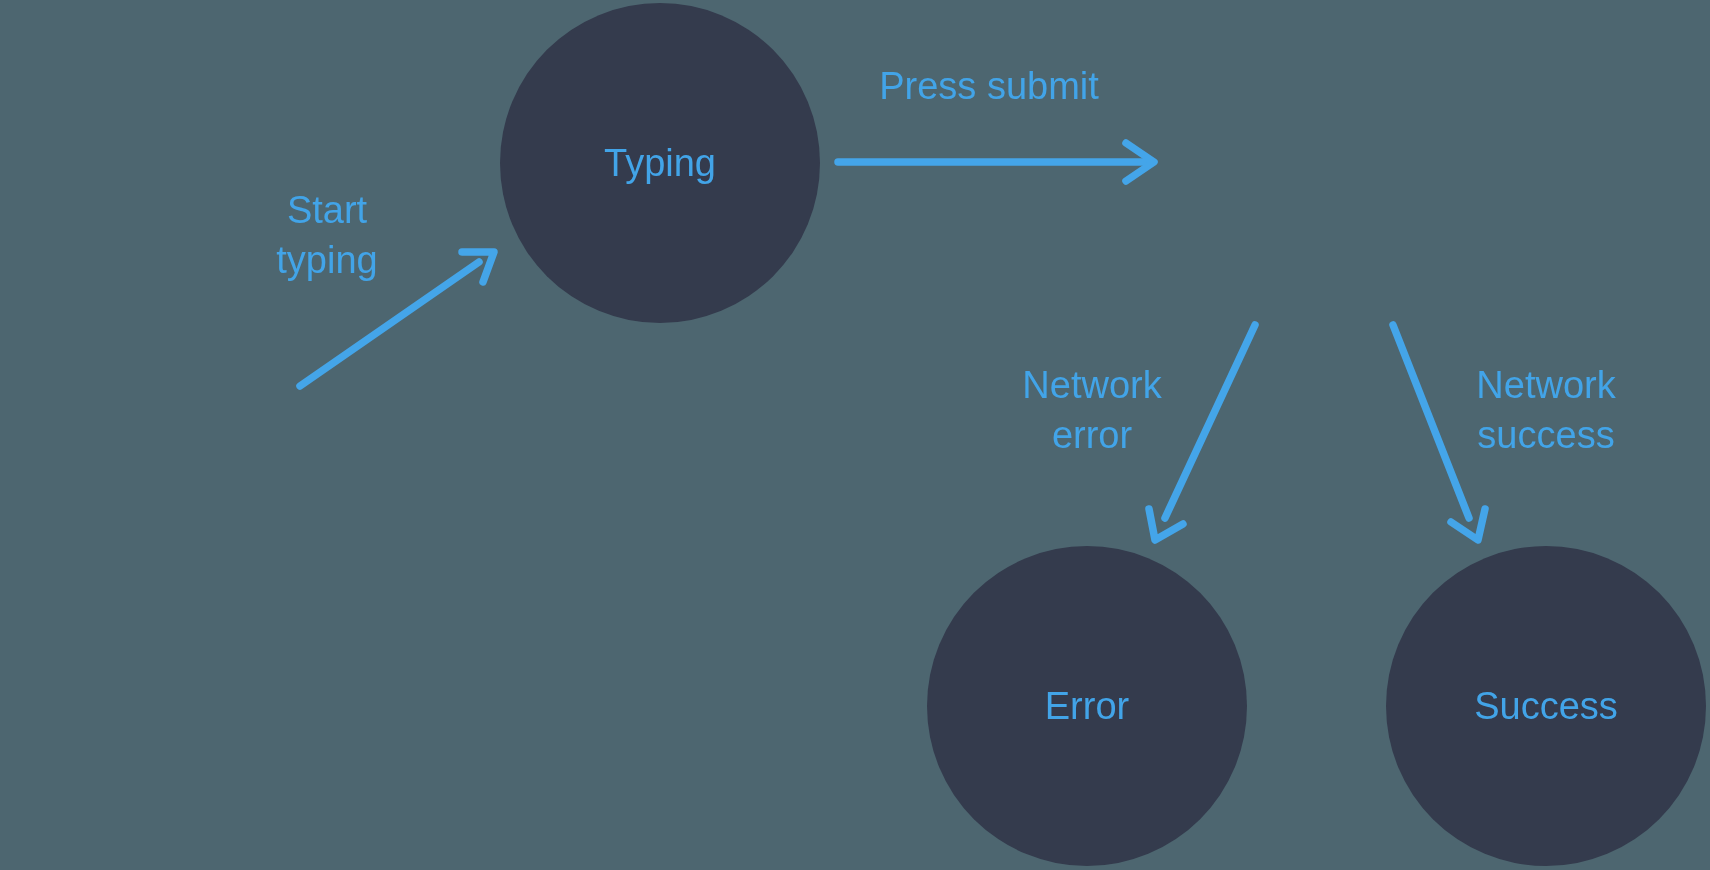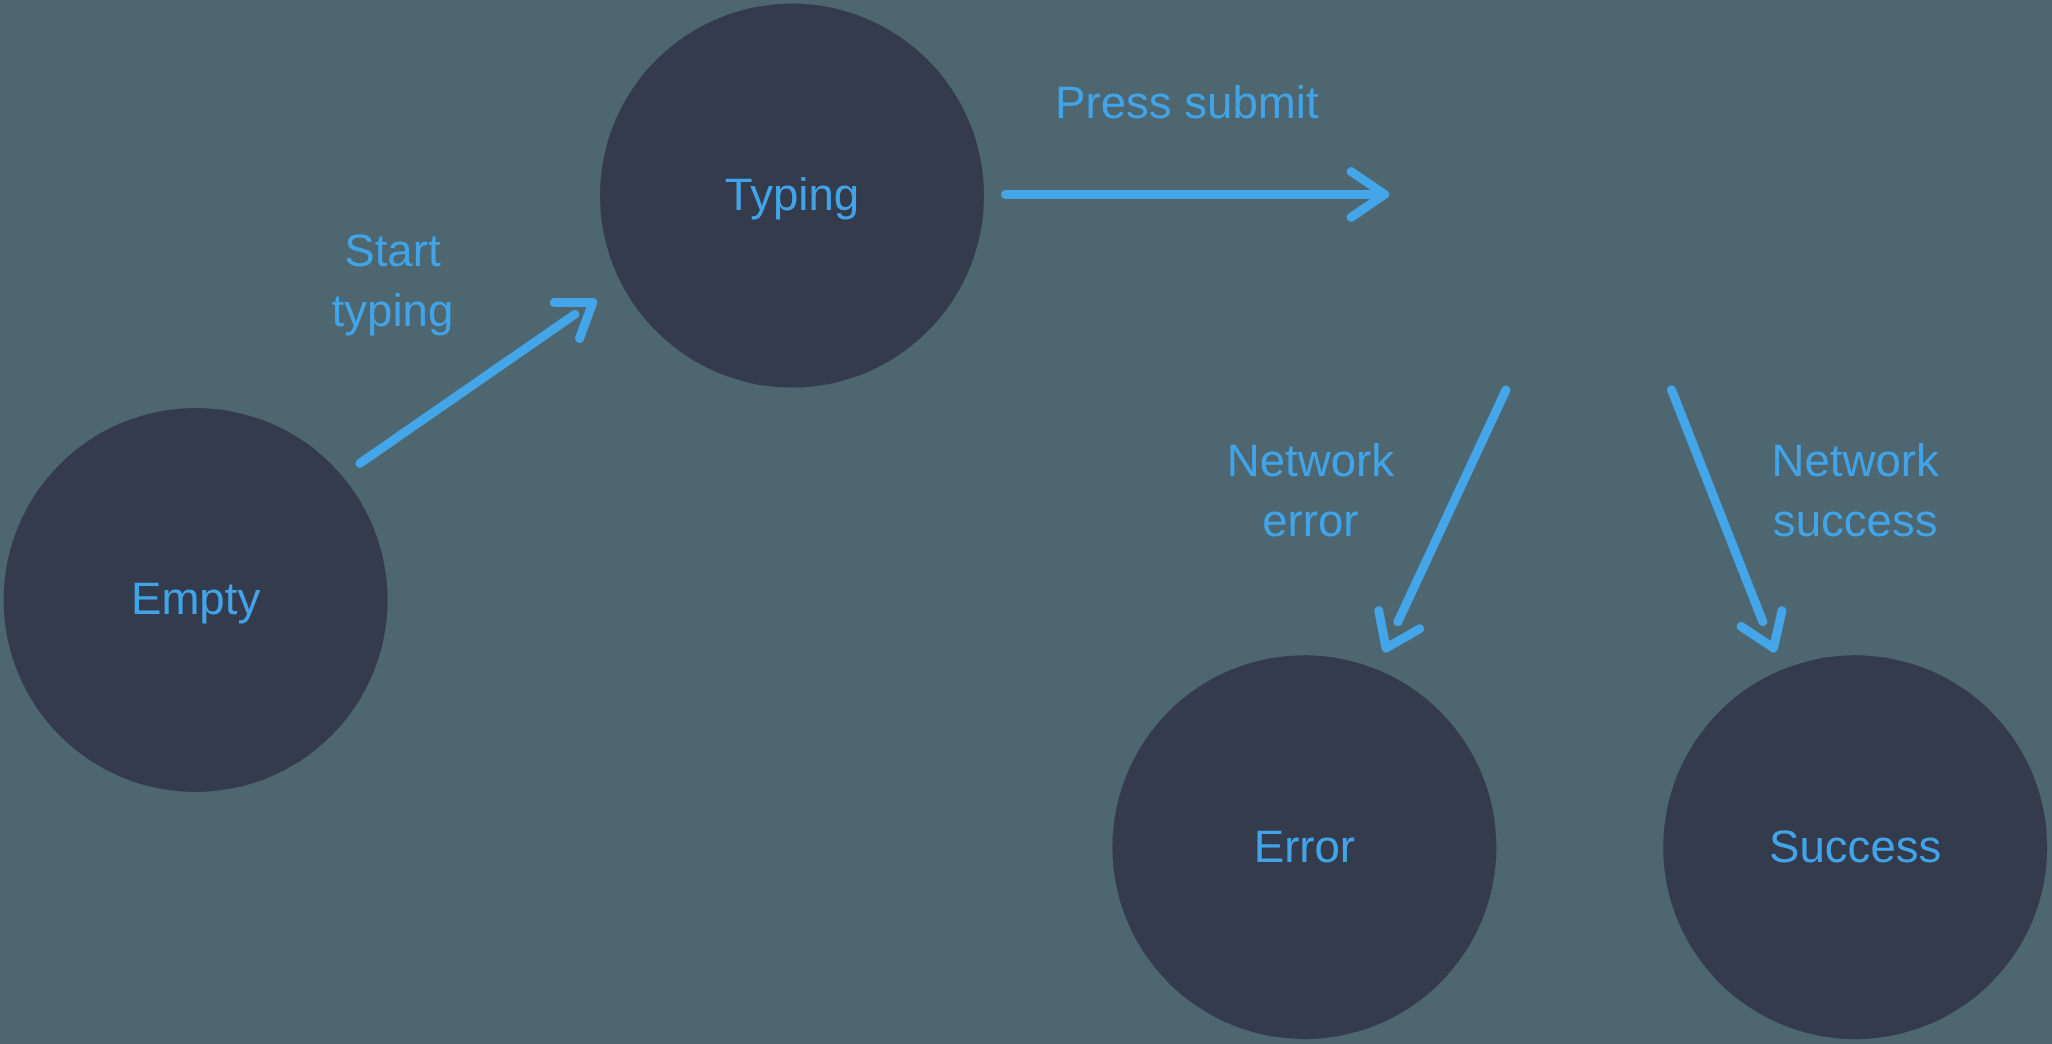--- a/index.html
+++ b/index.html
@@ -68,23 +68,20 @@
     <g>
       <line class="shaft" x1="1255" y1="325" x2="1165" y2="518"></line>
       <polyline class="head" points="1183,524 1155,540 1149,509"></polyline>
     </g>
     <g>
       <line class="shaft" x1="1393" y1="325" x2="1469" y2="518"></line>
       <polyline class="head" points="1485,509 1478,540 1451,522"></polyline>
     </g>
   </svg>
 
-  <div class="state" style="left:3px; top:340px">
-    <span class="state-label">Empty</span>
-  </div>
 
   <div class="state" style="left:500px; top:3px">
     <span class="state-label">Typing</span>
   </div>
 
 
   <div class="state" style="left:927px; top:546px">
     <span class="state-label">Error</span>
   </div>
 

